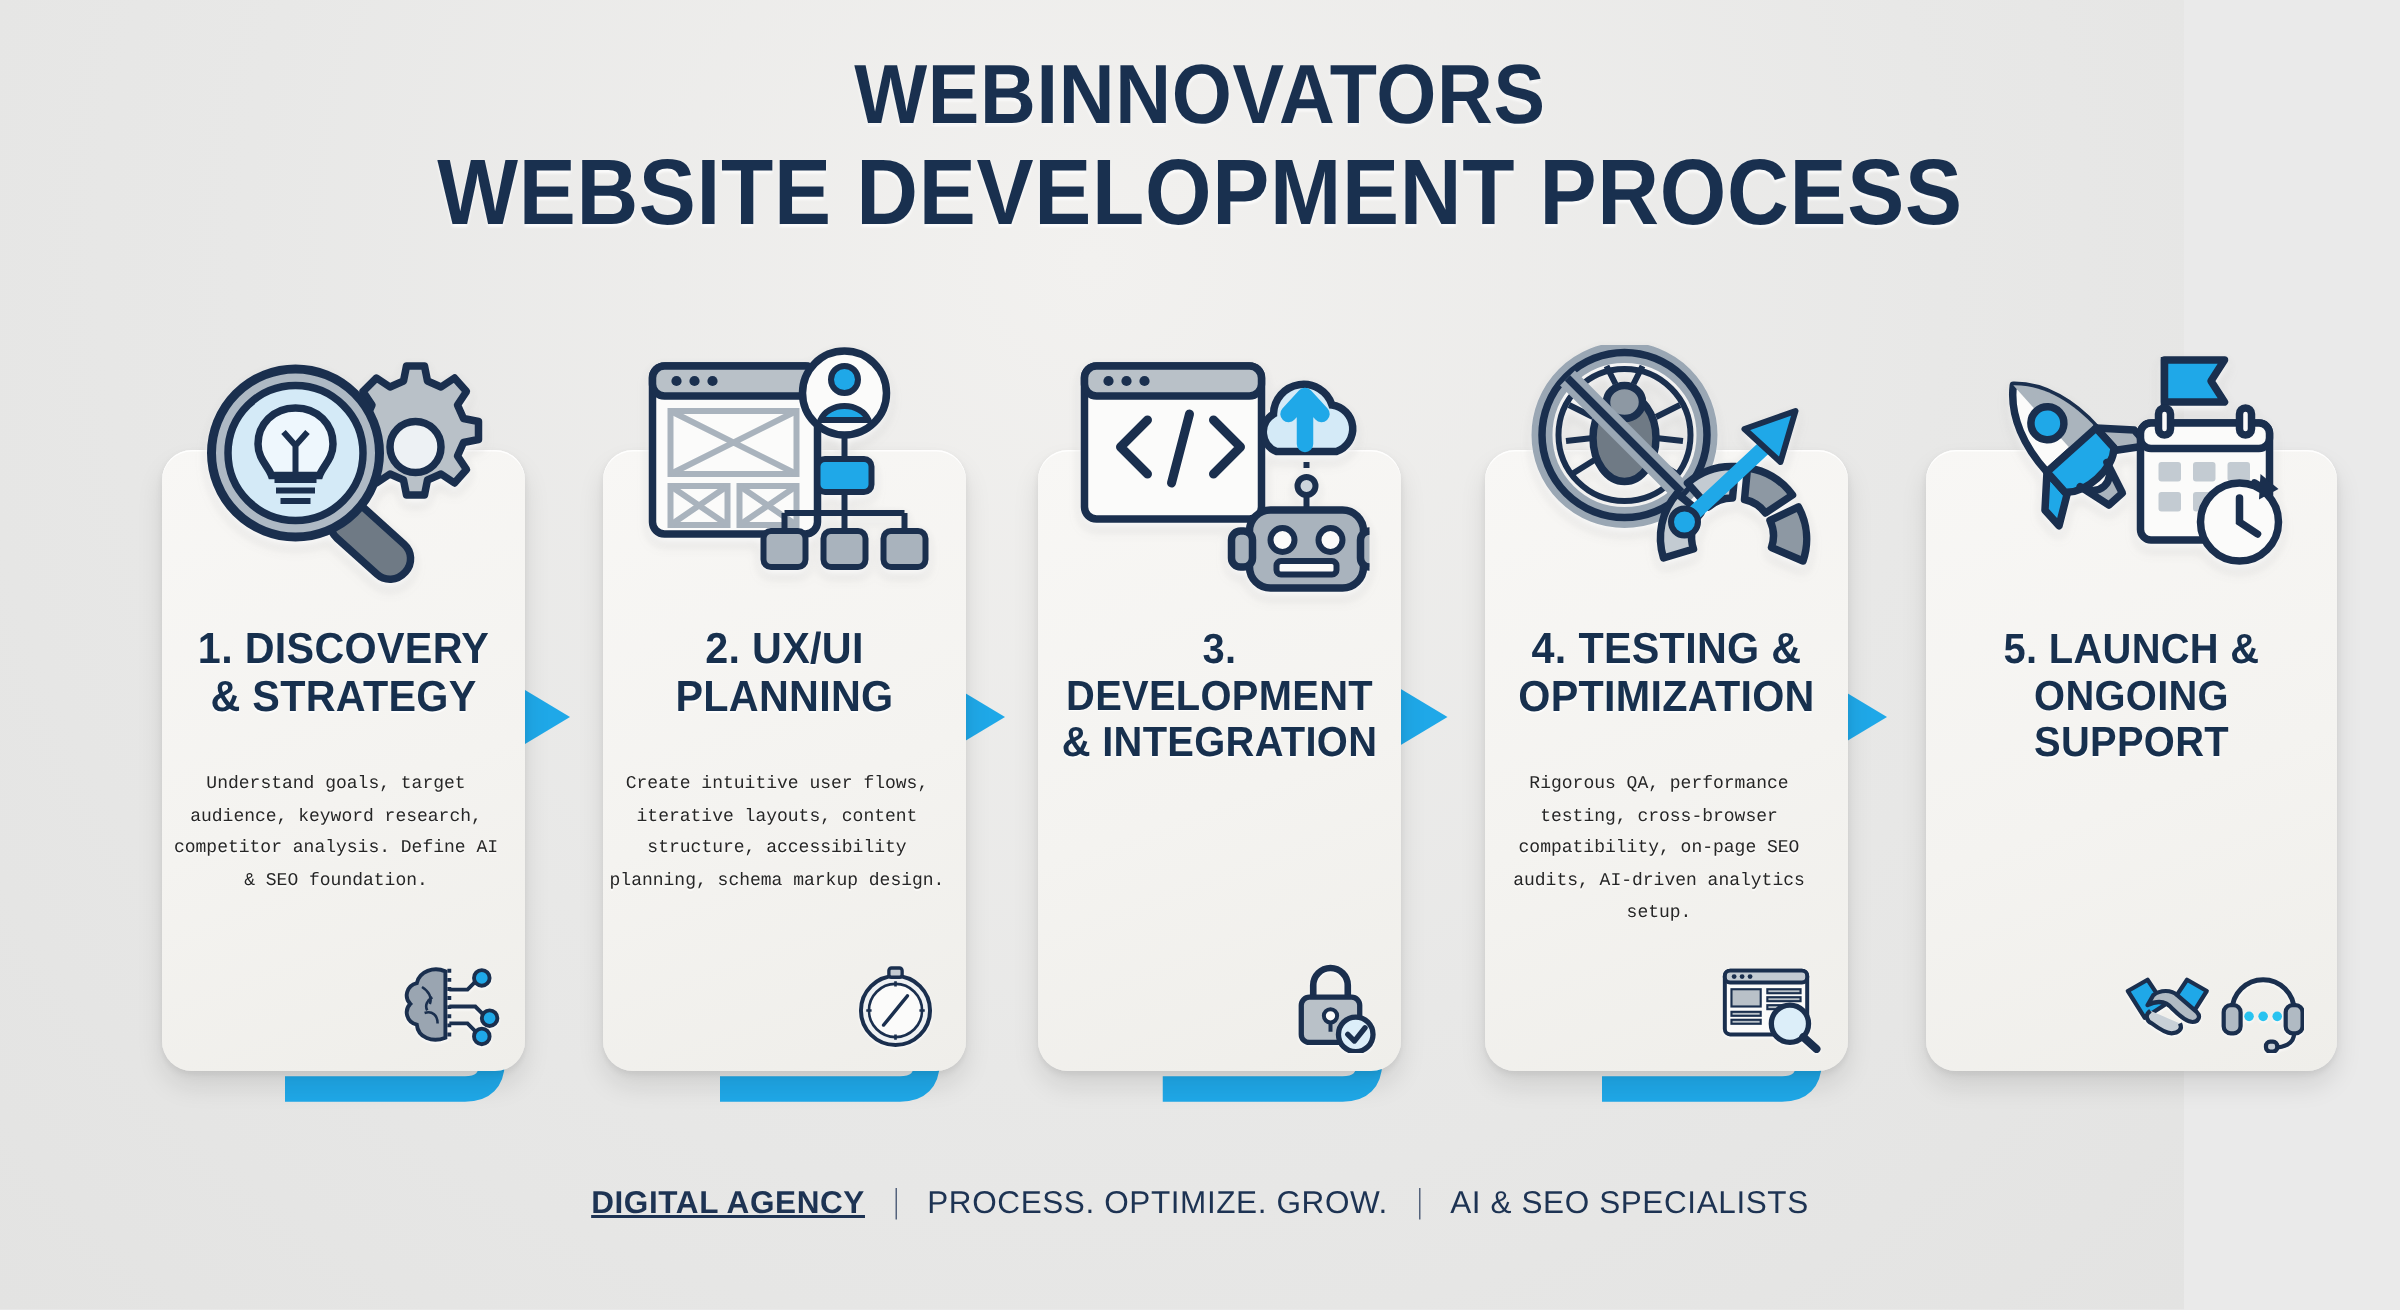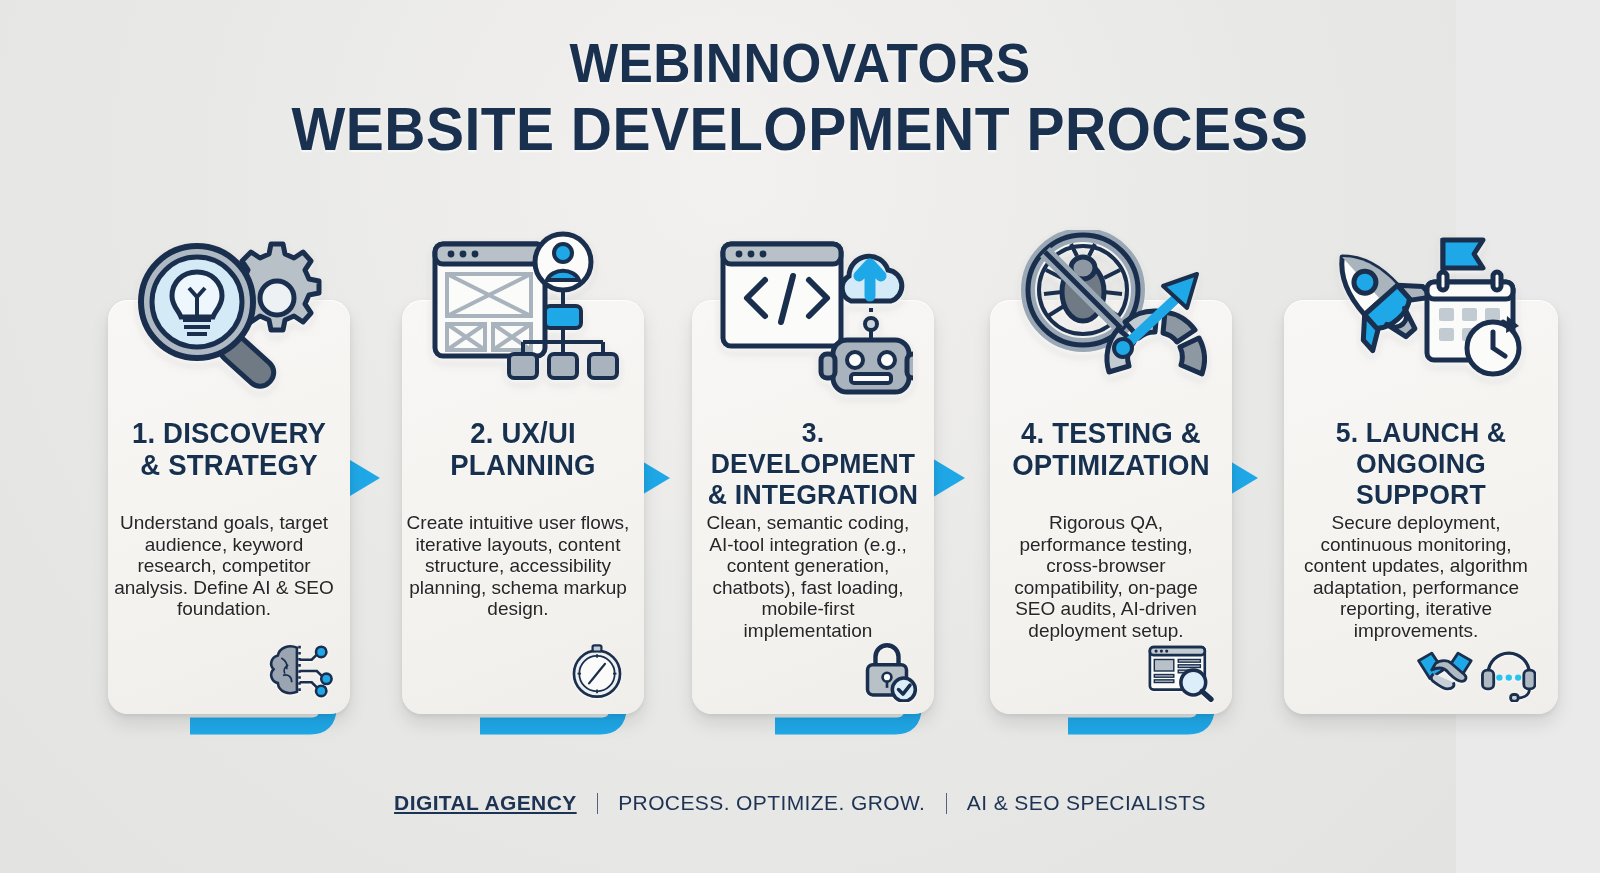--- a/index.html
+++ b/index.html
@@ -75,24 +75,25 @@
     white-space: pre-line;
   }
   #card-3 .card-heading,
   #card-5 .card-heading { font-size: 28px; }
 
   .card-body {
     position: absolute;
     left: 4px; right: 14px;
     top: 212px;
     text-align: center;
-    font-size: 19px;
+    font-size: 12px;
     line-height: 21.5px;
     color: #262626;
     text-shadow: 0 1px 0 rgba(255,255,255,0.75);
+    font-family: Liberation Mono, monospace;
   }
 
   
   .top-icon {
     position: absolute;
     top: -70px;
     left: 50%;
     transform: translateX(-50%);
     width: 200px;
     height: 170px;
@@ -285,21 +286,20 @@
       <rect x="120" y="110" width="76" height="52" rx="14" fill="#a9b3bd" stroke="#1a2f4e" stroke-width="5"></rect>
       <rect x="108" y="124" width="14" height="24" rx="6" fill="#a9b3bd" stroke="#1a2f4e" stroke-width="5"></rect>
       <rect x="194" y="124" width="14" height="24" rx="6" fill="#a9b3bd" stroke="#1a2f4e" stroke-width="5"></rect>
       <circle cx="142" cy="130" r="8" fill="#fbfbfa" stroke="#1a2f4e" stroke-width="4"></circle>
       <circle cx="174" cy="130" r="8" fill="#fbfbfa" stroke="#1a2f4e" stroke-width="4"></circle>
       <rect x="138" y="144" width="40" height="9" rx="3" fill="#fbfbfa" stroke="#1a2f4e" stroke-width="4"></rect>
     </svg>
 
     <div class="card-heading">3. DEVELOPMENT
 &amp; INTEGRATION</div>
-    <div class="card-body">Clean, semantic coding, AI-tool integration (e.g., content generation, chatbots), fast loading, mobile-first implementation</div>
 
     <svg class="mini-icon" viewBox="0 0 70 70">
       <path d="M22 28 l0 -9 a13 13 0 0 1 26 0 l0 9" fill="none" stroke="#1a2f4e" stroke-width="5"></path>
       <rect x="13" y="28" width="44" height="34" rx="6" fill="#b9c1c8" stroke="#1a2f4e" stroke-width="4"></rect>
       <circle cx="35" cy="42" r="5" fill="#fbfbfa" stroke="#1a2f4e" stroke-width="3"></circle>
       <path d="M35 46 l0 8" stroke="#1a2f4e" stroke-width="3"></path>
       <circle cx="54" cy="56" r="13" fill="#dceef9" stroke="#1a2f4e" stroke-width="4"></circle>
       <path d="M48 56 l5 5 l8 -10" fill="none" stroke="#1a2f4e" stroke-width="4" stroke-linecap="round" stroke-linejoin="round"></path>
     </svg>
   </div>
@@ -329,21 +329,21 @@
         <path d="M154 82 a45 45 0 0 1 30 18 l-18 12 a24 24 0 0 0 -14 -9 z" fill="#8d98a3"></path>
         <path d="M188 108 a45 45 0 0 1 3 36 l-21 -9 a24 24 0 0 0 -1 -18 z" fill="#8d98a3"></path>
       </g>
       <path d="M112 118 L172 62" stroke="#1FA8E8" stroke-width="10" stroke-linecap="round"></path>
       <path d="M186 44 L176 78 L152 56 Z" fill="#1FA8E8" stroke="#1a2f4e" stroke-width="4" stroke-linejoin="round"></path>
       <circle cx="112" cy="118" r="9" fill="#1FA8E8" stroke="#1a2f4e" stroke-width="4"></circle>
     </svg>
 
     <div class="card-heading">4. TESTING &amp;
 OPTIMIZATION</div>
-    <div class="card-body">Rigorous QA, performance testing, cross-browser compatibility, on-page SEO audits, AI-driven deployment setup.</div>
+    <div class="card-body">Rigorous QA, performance testing, cross-browser compatibility, on-page SEO audits, AI-driven analytics setup.</div>
 
     <svg class="mini-icon" viewBox="0 0 80 70">
       <rect x="6" y="8" width="62" height="48" rx="4" fill="#fbfbfa" stroke="#1a2f4e" stroke-width="3"></rect>
       <rect x="6" y="8" width="62" height="9" rx="4" fill="#c3cbd2" stroke="#1a2f4e" stroke-width="3"></rect>
       <circle cx="13" cy="12.5" r="1.8" fill="#1a2f4e"></circle>
       <circle cx="19" cy="12.5" r="1.8" fill="#1a2f4e"></circle>
       <circle cx="25" cy="12.5" r="1.8" fill="#1a2f4e"></circle>
       <g fill="#b9c1c8" stroke="#1a2f4e" stroke-width="1.6">
         <rect x="11" y="22" width="22" height="13"></rect>
         <rect x="11" y="39" width="22" height="3"></rect>
@@ -387,21 +387,20 @@
       </g>
 
       <circle cx="182" cy="118" r="26" fill="#fbfbfa" stroke="#1a2f4e" stroke-width="5"></circle>
       <path d="M182 102 l0 16 l12 8" fill="none" stroke="#1a2f4e" stroke-width="5" stroke-linecap="round"></path>
       <path d="M200 98 a26 26 0 0 0 -8 -6" fill="none" stroke="#1a2f4e" stroke-width="5" stroke-linecap="round"></path>
       <path d="M196 86 L208 96 L195 103 Z" fill="#1a2f4e"></path>
     </svg>
 
     <div class="card-heading">5. LAUNCH &amp;
 ONGOING SUPPORT</div>
-    <div class="card-body">Secure deployment, continuous monitoring, content updates, algorithm adaptation, performance reporting, iterative improvements.</div>
 
     <svg class="mini-icon" viewBox="0 0 130 66">
 
       <path d="M6 22 l14 -8 l12 18 l-14 9 z" fill="#1FA8E8" stroke="#1a2f4e" stroke-width="3" stroke-linejoin="round"></path>
       <path d="M62 22 l-14 -8 l-12 18 l14 9 z" fill="#1FA8E8" stroke="#1a2f4e" stroke-width="3" stroke-linejoin="round"></path>
       <path d="M20 32 c8 -4 14 -2 18 3 c5 5 10 9 14 9 c4 0 6 -4 3 -7 l-14 -12 c-4 -4 -12 -4 -17 0 z" fill="#b0bac3" stroke="#1a2f4e" stroke-width="3" stroke-linejoin="round"></path>
       <path d="M22 36 c-4 3 -3 7 1 9 c4 3 10 7 14 7 c5 0 8 -3 6 -7" fill="#c8d0d7" stroke="#1a2f4e" stroke-width="3" stroke-linejoin="round"></path>
 
       <path d="M80 36 a22 22 0 0 1 44 0" fill="none" stroke="#1a2f4e" stroke-width="3.5"></path>
       <rect x="74" y="32" width="12" height="20" rx="5" fill="#b0bac3" stroke="#1a2f4e" stroke-width="3"></rect>

